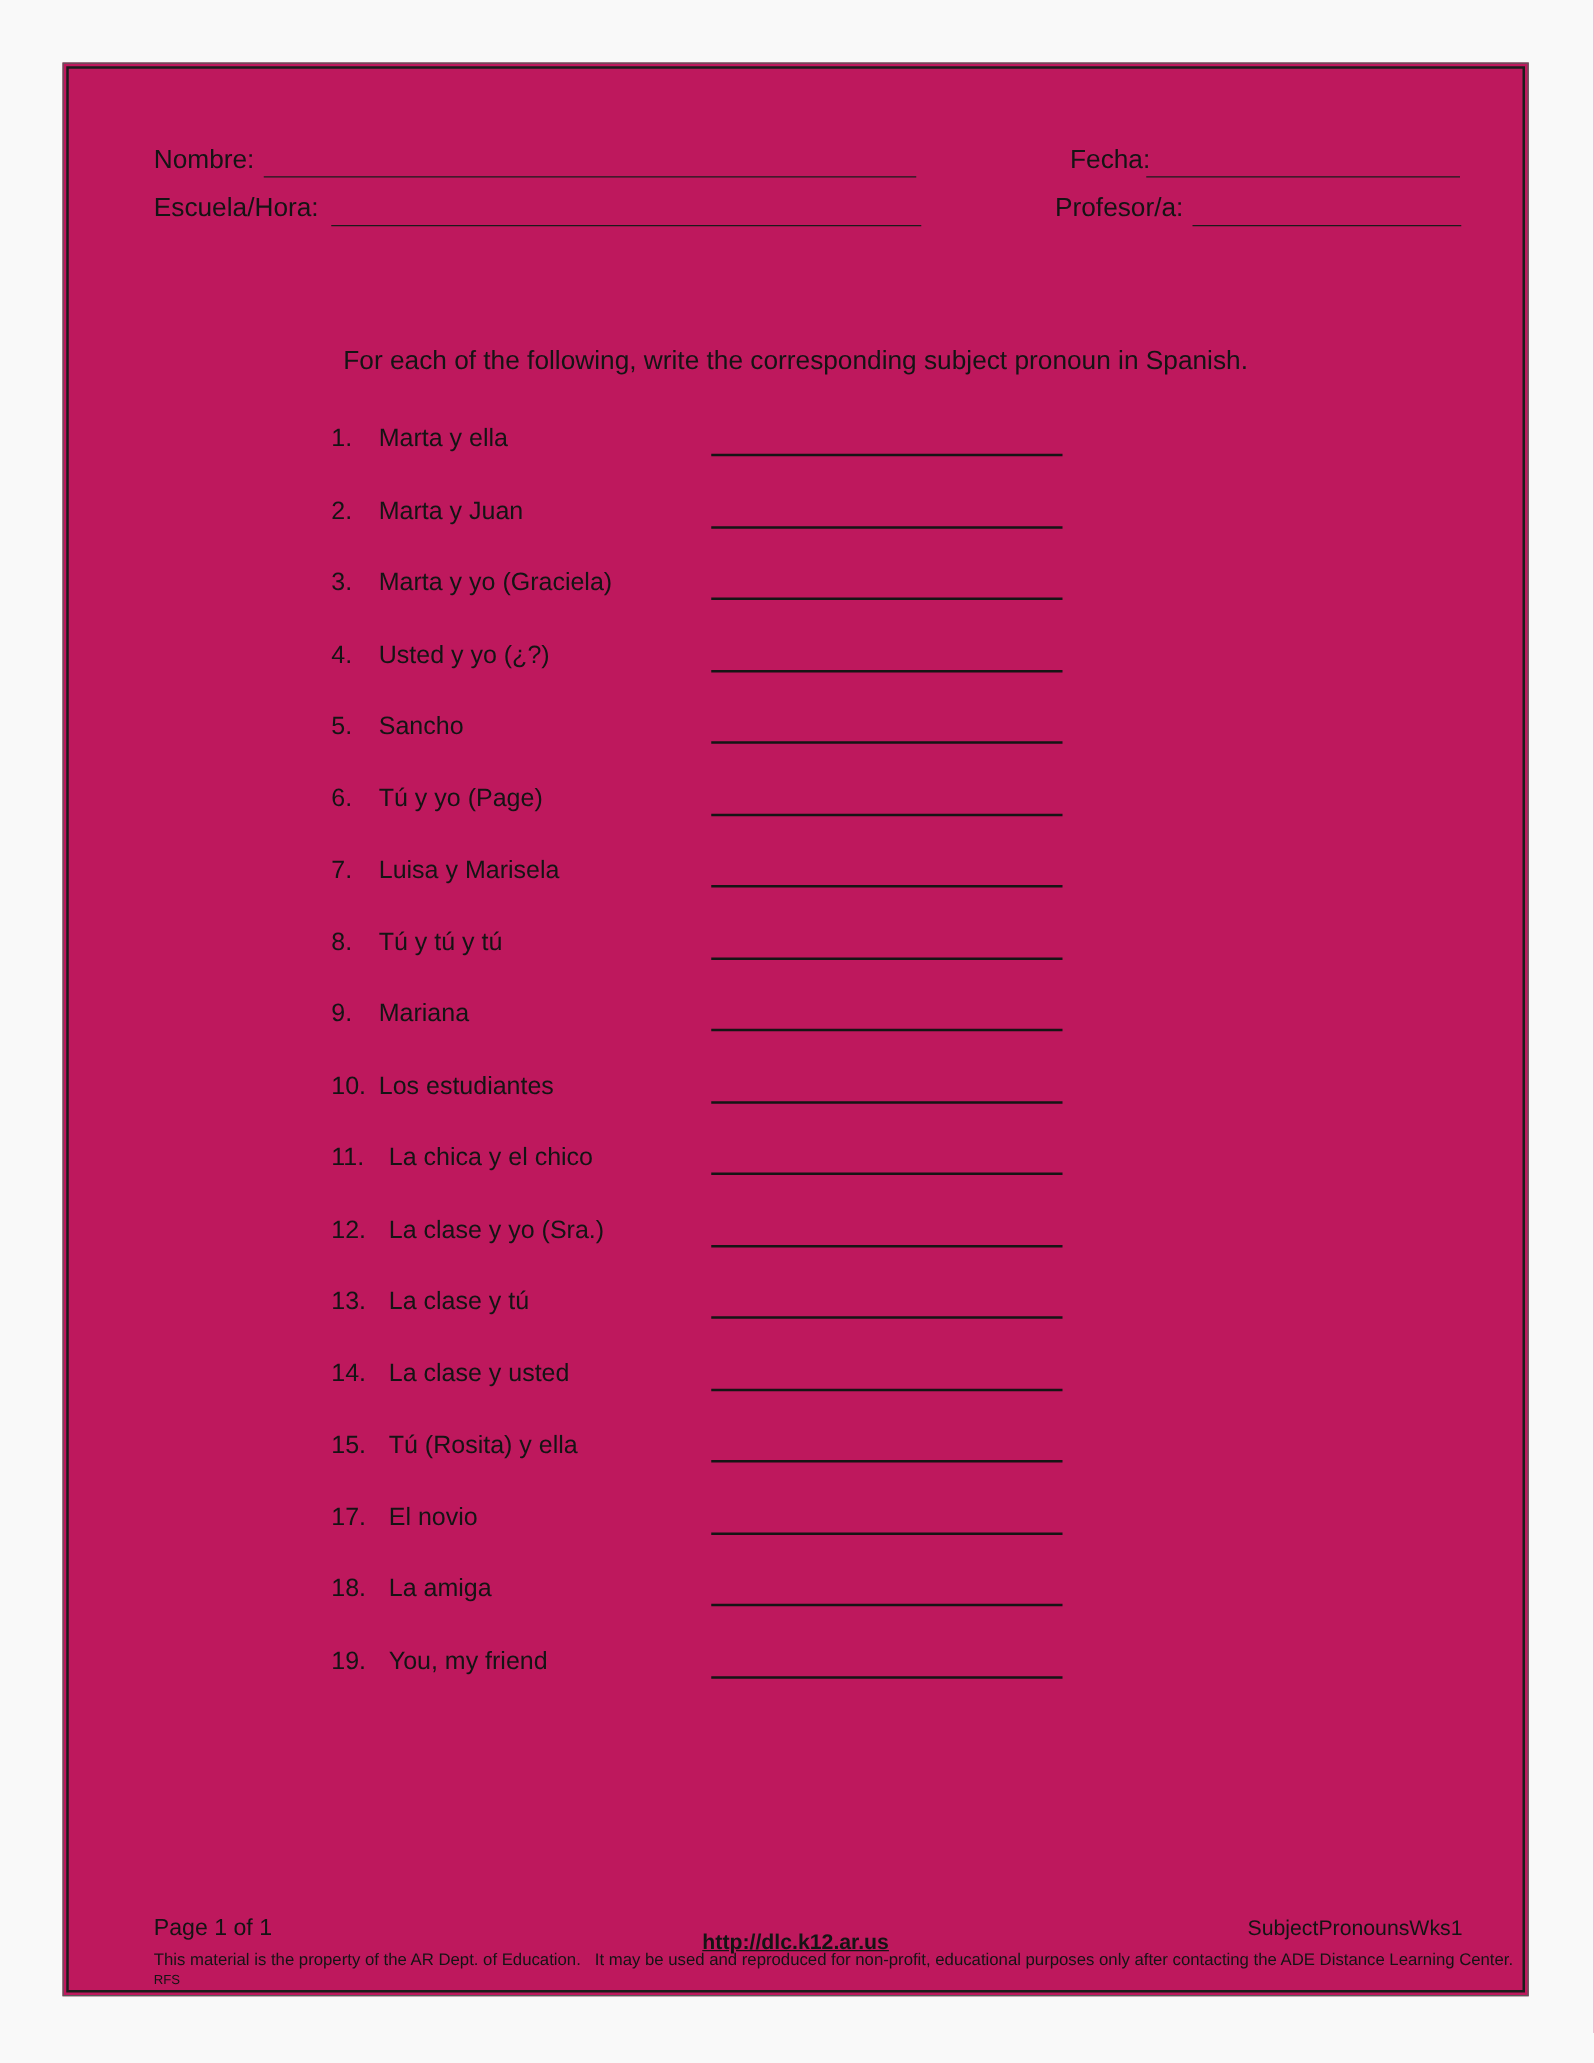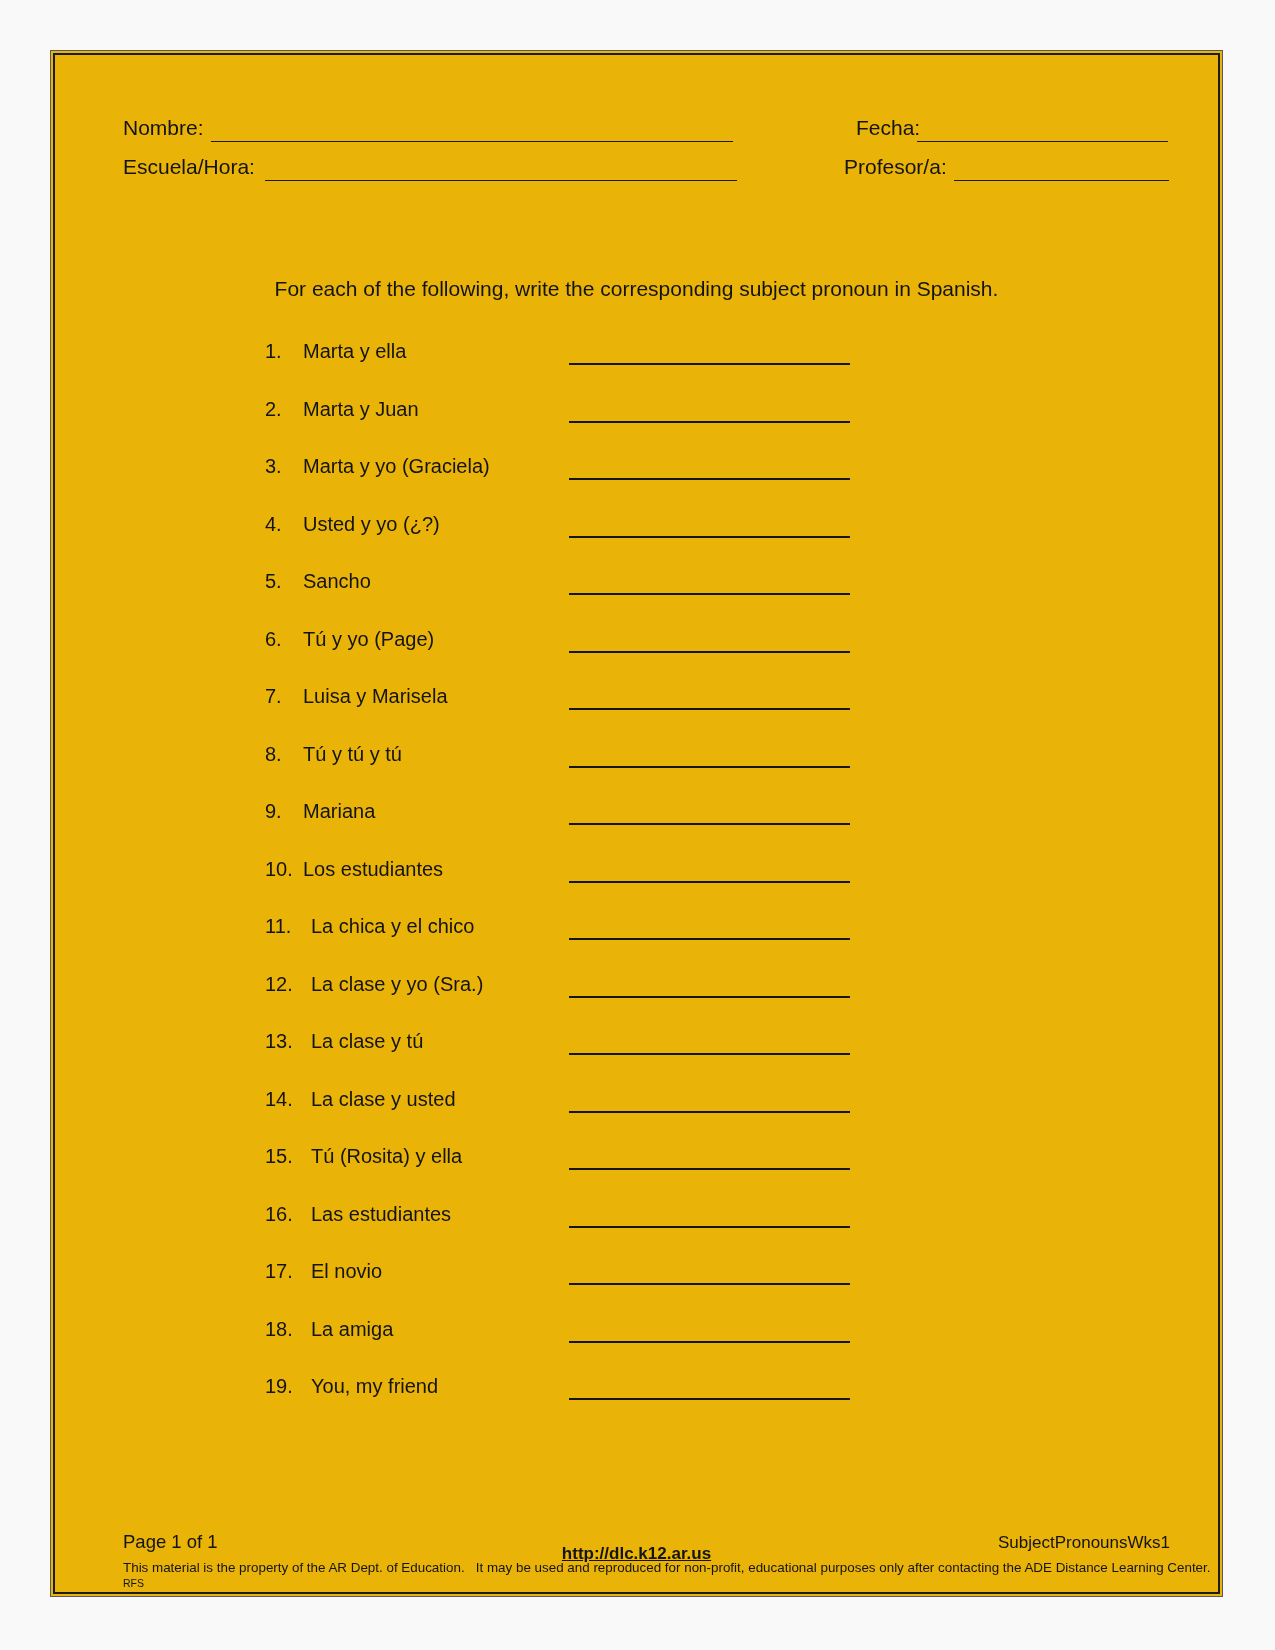--- a/index.html
+++ b/index.html
@@ -5,21 +5,21 @@
   html,body{margin:0;padding:0;}
   body{
     width:1275px;height:1650px;position:relative;
     background:#f9f9f9;
     font-family:"Liberation Sans", sans-serif;
     color:#141414;
     -webkit-font-smoothing:antialiased;
   }
   .page-frame{
     position:absolute;left:50px;top:50px;width:1173px;height:1547px;
-    background:#eab308;border:1px solid #5a5a5a;box-sizing:border-box;
+    background:#be185d;border:1px solid #5a5a5a;box-sizing:border-box;
   }
   .page-frame::after{
     content:"";position:absolute;inset:2px;border:2px solid #1c1c1c;pointer-events:none;
   }
   .abs{position:absolute;}
   
   .hdr-label{font-size:21px;line-height:26px;white-space:nowrap;}
   .write-line{border-bottom:1.6px solid #1b1b1b;height:0;}
   .l-nombre-lbl{left:72px;top:64px;}
   .l-nombre-line{left:160px;top:90px;width:522px;}
@@ -141,25 +141,20 @@
       <span class="q-num">14.</span>
       <span class="q-label">La clase y usted</span>
       <span class="q-line"></span>
     </div>
     <div class="q-row">
       <span class="q-num">15.</span>
       <span class="q-label">Tú (Rosita) y ella</span>
       <span class="q-line"></span>
     </div>
     <div class="q-row">
-      <span class="q-num">16.</span>
-      <span class="q-label">Las estudiantes</span>
-      <span class="q-line"></span>
-    </div>
-    <div class="q-row">
       <span class="q-num">17.</span>
       <span class="q-label">El novio</span>
       <span class="q-line"></span>
     </div>
     <div class="q-row">
       <span class="q-num">18.</span>
       <span class="q-label">La amiga</span>
       <span class="q-line"></span>
     </div>
     <div class="q-row">

